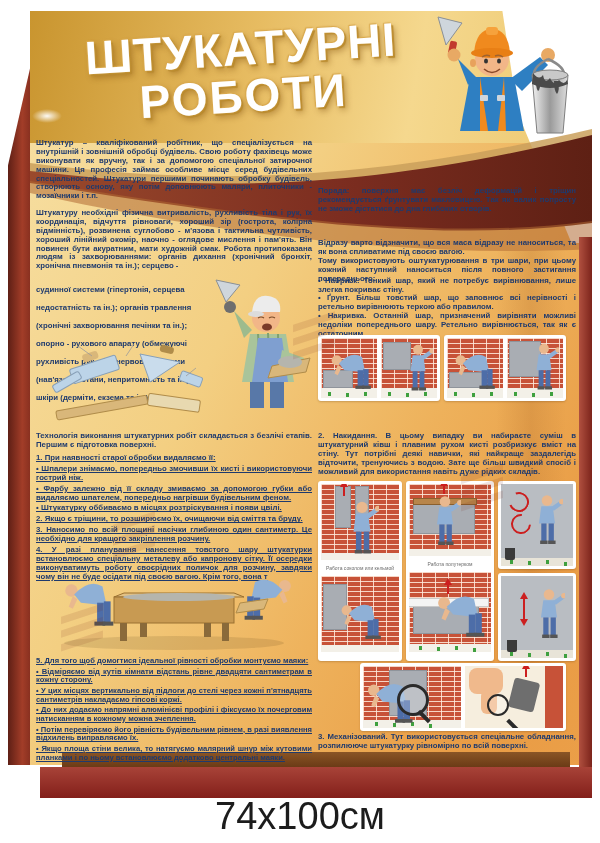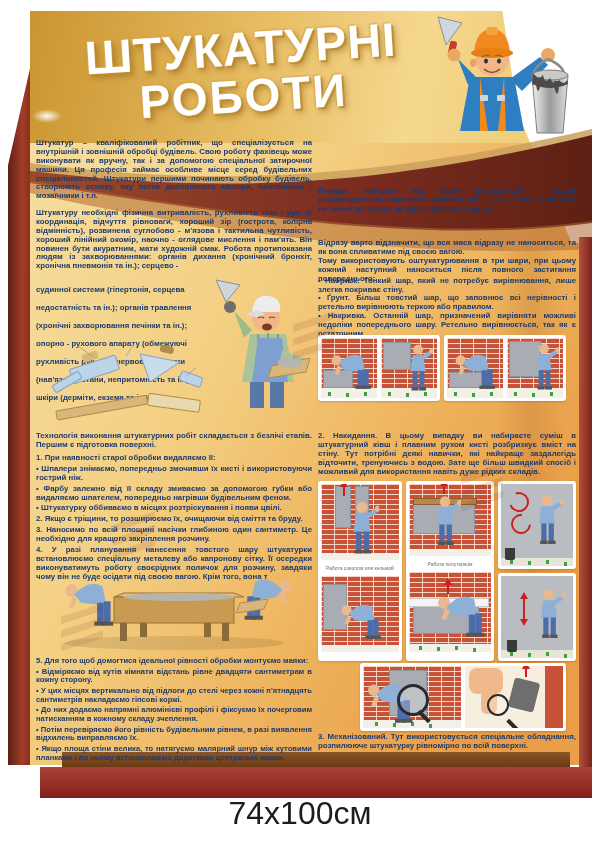--- a/index.html
+++ b/index.html
@@ -37,21 +37,21 @@
   .title .l2{font-size:46px;margin-top:-7px;letter-spacing:2px;
       text-shadow:0 0 2px #d9a94e,2px 2px 1px #b98a2e,-1px -1px 1px #d9a94e,3px 4px 6px rgba(120,70,10,.45);}
 
   
   .content{position:absolute;left:22px;top:130px;width:562px;height:630px;z-index:3;}
   .col-l{position:absolute;left:6px;top:0;width:276px;height:100%;}
   .col-r{position:absolute;left:288px;top:6px;width:258px;height:100%;}
   .t{font-weight:bold;color:#1e3a6e;font-size:7.8px;line-height:1.14;text-align:justify;margin:0;}
   .t.sm{font-size:7.6px;}
   .abs{position:absolute;left:0;right:0;}
-  .steps p{margin:0 0 2px 0;}
+  .steps p{margin:0 0 2px 0;text-decoration:underline;}
 
   
   .card{position:absolute;background:#fff;border-radius:3px;box-shadow:0 1px 2px rgba(90,50,10,.25);padding:3px;display:flex;gap:4px;}
   .panel{position:relative;overflow:hidden;background:#c75238;flex:1;
      background-image:linear-gradient(rgba(255,236,222,.85) 1px,transparent 1px),
                       linear-gradient(90deg,rgba(255,236,222,.85) 1px,transparent 1px);
      background-size:13px 5px;}
   .panel .floor{position:absolute;left:0;right:0;bottom:0;height:10px;background:#f3f0e8;}
   .panel .patch{position:absolute;background:#a9adb3;border:1px solid #8f949b;}
   .panel.gray{background:#b9bdc2;background-image:none;}
@@ -68,21 +68,21 @@
   .mag::after{content:"";position:absolute;width:4px;height:15px;background:#2a2a2a;left:22px;top:22px;transform:rotate(-45deg);}
   .bucketd{position:absolute;width:10px;height:12px;background:#3a3a3a;border-radius:0 0 2px 2px;}
   .bar-wood{position:absolute;height:5px;background:#b8854a;border:1px solid #8a5f2e;}
   .bar-white{position:absolute;height:7px;background:#f4f4f4;border:1px solid #c9c9c9;}
 
   
   .wm{position:absolute;opacity:.12;transform:rotate(-18deg) skewX(-18deg);z-index:6;}
   .wm i{display:block;width:44px;height:7px;background:#7c2a1c;margin-bottom:6px;}
 
   .size-label{position:absolute;left:0;right:0;top:795px;text-align:center;
-      font-size:32px;color:#1c1c1c;letter-spacing:0;}
+      font-size:38px;color:#1c1c1c;letter-spacing:0;}
 </style>
 </head>
 <body>
 
 <svg width="0" height="0" style="position:absolute">
   <defs>
     <g id="wk-stand">
       <circle cx="14" cy="5" r="4.6" fill="#e9b88e"></circle>
       <path d="M9,10 h10 l2,15 h-14 z" fill="#8fb0d6"></path>
       <path d="M17,11 l9,-6 2,3 -8,6 z" fill="#8fb0d6"></path>
@@ -277,21 +277,21 @@
           <ellipse cx="135" cy="38" rx="56" ry="4" fill="#b5b5ad"></ellipse>
           <use href="#wk-bend" transform="translate(18,14) scale(1.35)"></use>
           <use href="#wk-bend" transform="translate(250,10) scale(-1.3,1.3)"></use>
           <polygon points="196,44 224,40 220,50 192,54" fill="#d9b77a" stroke="#b08c4a"></polygon>
         </svg>
 
         <div class="abs steps" style="top:522px">
           <p class="t sm">5. Для того щоб домогтися ідеальної рівності обробки монтуємо маяки:</p>
           <p class="t sm">• Відміряємо від кутів кімнати відстань рівне двадцяти сантиметрам в кожну сторону.</p>
           <p class="t sm">• У цих місцях вертикально від підлоги до стелі через кожні п'ятнадцять сантиметрів накладаємо гіпсові коржі.</p>
-          <p class="t sm">• До них додаємо напрямні алюмінієві профілі і фіксуємо їх почерговим натисканням в кожному складу зчеплення.</p>
+          <p class="t sm">• До них додаємо напрямні алюмінієві профілі і фіксуємо їх почерговим натисканням в кожному можна зчеплення.</p>
           <p class="t sm">• Потім перевіряємо його рівність будівельним рівнем, в разі виявлення відхилень виправляємо їх.</p>
           <p class="t sm">• Якщо площа стіни велика, то натягуємо малярний шнур між кутовими планками і по ньому встановлюємо додатково центральні маяки.</p>
         </div>
       </div>
 
       <div class="col-r">
         <p class="t abs" style="top:46px">Порада: поверхня має безліч деформацій і тріщин рекомендується ґрунтувати макловицею. Так як валик попросту не зможе дістатися до дна глибоких отворів.</p>
         <p class="t abs" style="top:98px">Відразу варто відзначити, що вся маса відразу не наноситься, та як вона спливатиме під своєю вагою.</p>
         <p class="t abs" style="top:116px">Тому використовують оштукатурювання в три шари, при цьому кожний наступний наноситься після повного застигання попереднього:</p>
         <p class="t abs" style="top:136px">• Набризк. Тонкий шар, який не потребує вирівнювання, лише злегка покриває стіну.</p>

